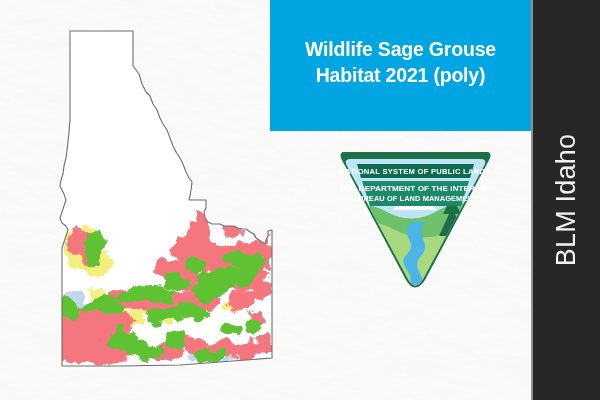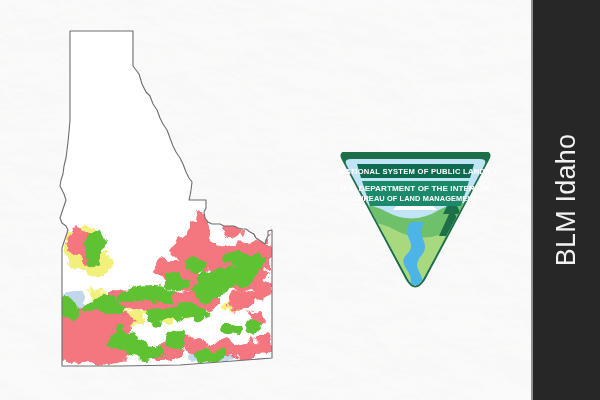--- a/index.html
+++ b/index.html
@@ -267,20 +267,24 @@
           <ellipse cx="66" cy="308" rx="14" ry="10"></ellipse>
           <ellipse cx="232" cy="330" rx="9" ry="6"></ellipse>
           <ellipse cx="252" cy="326" rx="8" ry="6"></ellipse>
         </g>
       </g>
 
       <use href="#idaho-path" fill="none" stroke="#6e6e6e" stroke-width="1.1" stroke-linejoin="round"></use>
     </svg>
   </div>
 
+  <div id="title-banner">
+    <div id="title-text">Wildlife Sage Grouse
+Habitat 2021 (poly)</div>
+  </div>
 
   <svg id="blm-logo" viewBox="0 0 165 143">
     <defs>
       <clipPath id="tri-inner">
         <path d="M 14,14 Q 10,7 18,7 L 147,7 Q 155,7 151,14
                  L 90,127 Q 82,140 75,127 Z"></path>
       </clipPath>
     </defs>
 
     <path d="M 10,10 Q 3,-1 15,-1 L 150,-1 Q 162,-1 155,10

